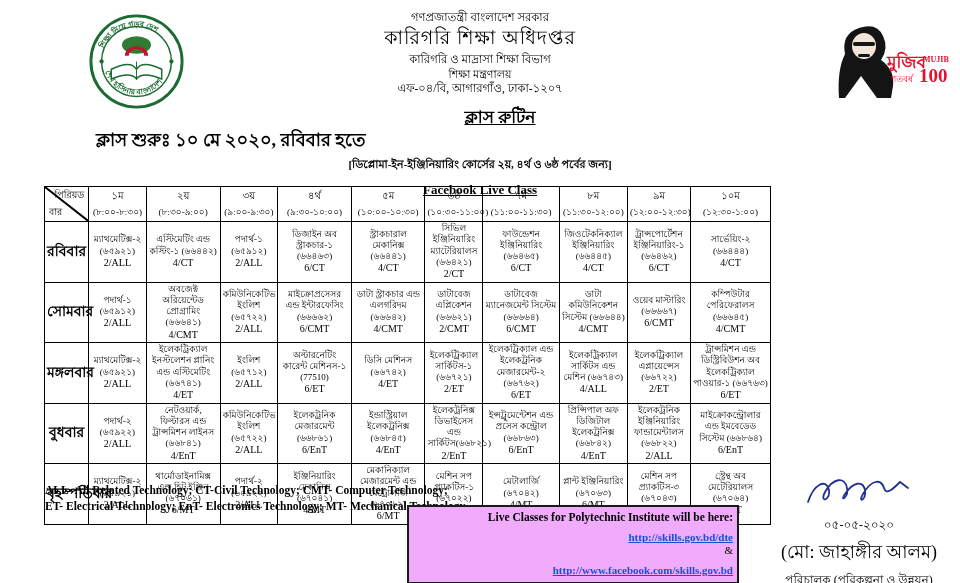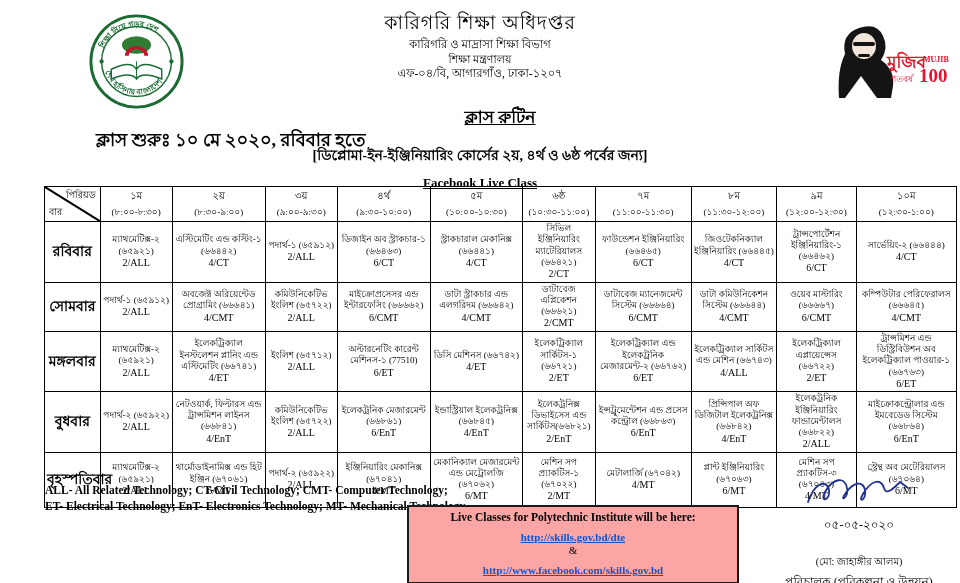--- a/index.html
+++ b/index.html
@@ -16,25 +16,25 @@
   .m-addr{font-size:11.5px;}
 
   .logo-left{position:absolute;left:88px;top:13px;width:97px;height:97px;}
   .logo-right{position:absolute;left:831px;top:20px;width:120px;height:84px;}
 
   
   .title-area{position:absolute;top:104px;left:0;right:0;height:80px;}
   .start-note{position:absolute;left:96px;top:22px;font-size:18px;font-weight:bold;}
   .center-titles{position:absolute;left:0;right:0;text-align:center;}
   .rt-title{font-size:17px;font-weight:bold;text-decoration:underline;padding-left:40px;}
-  .rt-sub{font-size:14px;font-weight:bold;margin-top:12px;}
+  .rt-sub{font-size:11px;font-weight:bold;margin-top:24px;}
   .rt-fb{font-size:13px;font-weight:bold;text-decoration:underline;margin-top:7px;}
 
   
-  table.tt{position:absolute;left:44px;top:186px;width:913px;border-collapse:collapse;table-layout:fixed;}
+  table.tt{position:absolute;left:44px;top:186px;width:727px;border-collapse:collapse;table-layout:fixed;}
   table.tt th,table.tt td{border:1px solid #000;padding:1px 2px;text-align:center;vertical-align:middle;}
   table.tt thead th{height:28px;font-weight:normal;}
   .pname{font-size:10px;}
   .ptime{font-size:9px;}
   .corner{position:relative;padding:0;}
   .corner svg{position:absolute;left:0;top:0;width:100%;height:100%;}
   .corner .c-top{position:absolute;top:1px;right:4px;font-size:9.5px;}
   .corner .c-bot{position:absolute;bottom:1px;left:4px;font-size:9.5px;}
   th.day{font-size:14px;font-weight:bold;}
   td.cell{font-size:9px;line-height:1.25;}
@@ -42,28 +42,28 @@
   .grp{font-size:10px;}
   tbody tr:nth-child(1){height:40px;}
   tbody tr:nth-child(2){height:49px;}
   tbody tr:nth-child(3){height:55px;}
   tbody tr:nth-child(4){height:59px;}
   tbody tr:nth-child(5){height:55px;}
 
   
   .legend{position:absolute;left:45px;top:483px;font-size:11.5px;font-weight:bold;line-height:1.35;}
   .live-box{position:absolute;left:407px;top:505px;width:320px;border:2px solid #1a1a1a;
-            text-align:center;padding:4px 4px 6px 4px;background:#fca5a5;}
+            text-align:right;padding:4px 4px 6px 4px;background:#f0abfc;}
   .lb-title{font-size:11.5px;font-weight:bold;}
   .lb-link{font-size:11px;font-weight:bold;color:#1155cc;text-decoration:underline;display:block;margin-top:8px;}
   .lb-amp{font-size:11px;margin-top:1px;}
   .sign-block{position:absolute;left:766px;top:474px;width:186px;text-align:center;}
   .sign-svg{display:block;margin:0 auto;}
   .sg-date{font-size:12px;margin-top:8px;}
-  .sg-name{font-size:10px;margin-top:18px;}
+  .sg-name{font-size:18px;margin-top:2px;}
   .sg-role{font-size:12px;margin-top:2px;}
 </style>
 </head>
 <body>
 
 <div class="page">
 
   <svg class="logo-left" viewBox="0 0 100 100">
     <circle cx="50" cy="50" r="47" fill="#fff" stroke="#1b6b33" stroke-width="3"></circle>
     <circle cx="50" cy="50" r="36" fill="#fff" stroke="#1b6b33" stroke-width="1.5"></circle>
@@ -91,20 +91,21 @@
     <rect x="22" y="22" width="22" height="4" rx="2" fill="#141414"></rect>
     <rect x="27" y="34" width="12" height="3" rx="1.5" fill="#141414"></rect>
     <path d="M14,78 L30,56 L46,78 Z" fill="#fff"></path>
     <text x="56" y="48" font-size="17" font-weight="bold" fill="#e8112d">মুজিব</text>
     <text x="60" y="62" font-size="9" fill="#e8112d">শতবর্ষ</text>
     <text x="92" y="42" font-size="8" font-weight="bold" fill="#e8112d">MUJIB</text>
     <text x="88" y="62" font-size="19" font-weight="bold" fill="#e8112d">100</text>
   </svg>
 
   <div class="masthead">
+    <div class="m-govt">গণপ্রজাতন্ত্রী বাংলাদেশ সরকার</div>
     <div class="m-dept">কারিগরি শিক্ষা অধিদপ্তর</div>
     <div class="m-div">কারিগরি ও মাদ্রাসা শিক্ষা বিভাগ</div>
     <div class="m-min">শিক্ষা মন্ত্রণালয়</div>
     <div class="m-addr">এফ-০৪/বি, আগারগাঁও, ঢাকা-১২০৭</div>
   </div>
 
   <div class="title-area">
     <div class="start-note">ক্লাস শুরুঃ ১০ মে ২০২০, রবিবার হতে</div>
     <div class="center-titles">
       <div class="rt-title">ক্লাস রুটিন</div>

